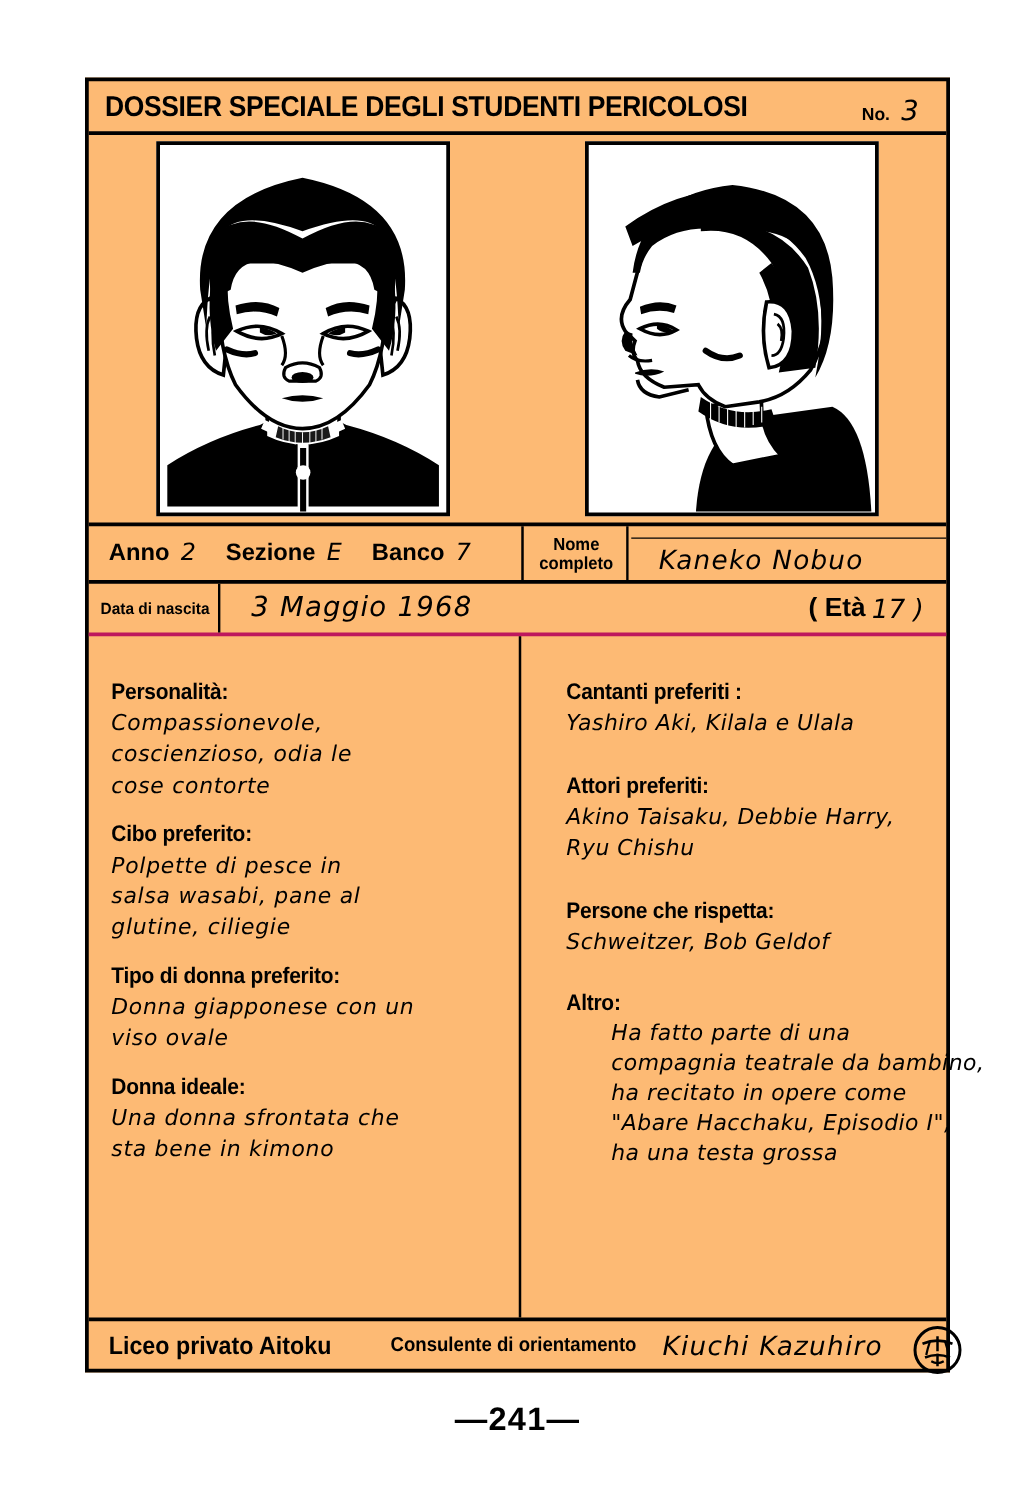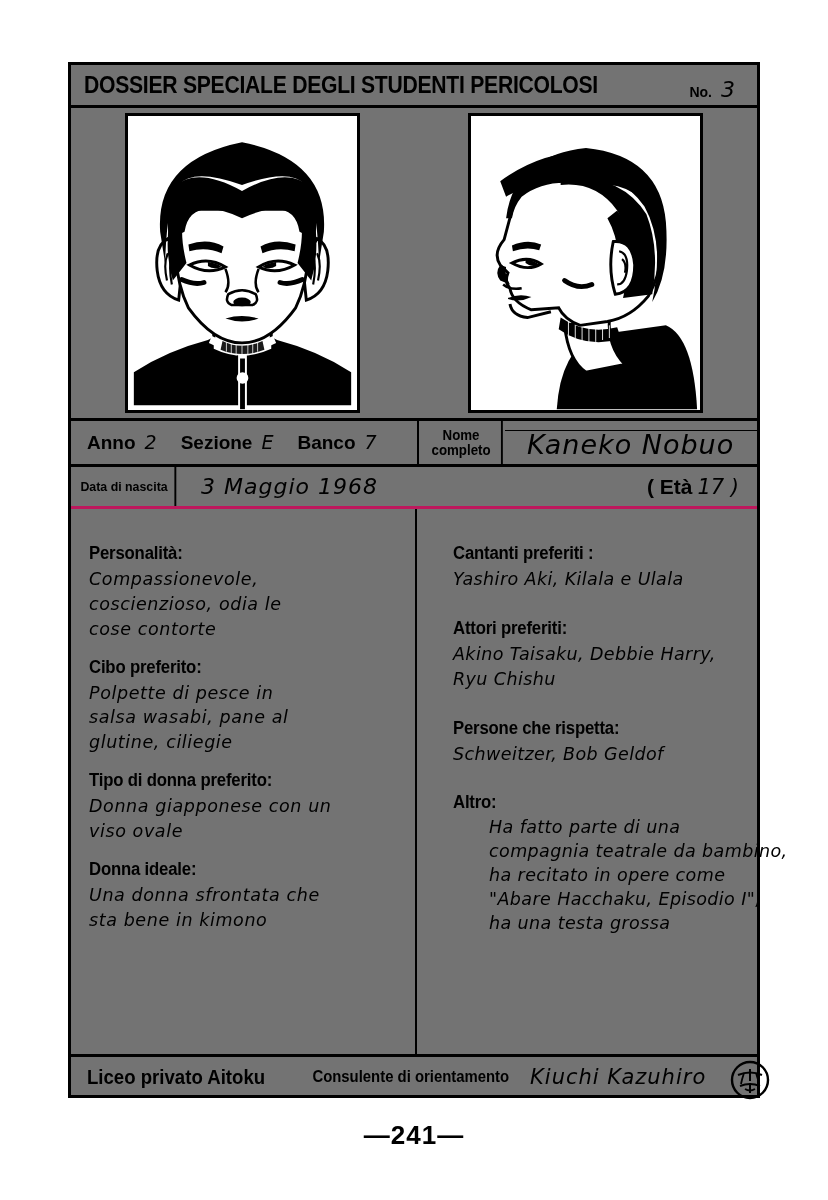--- a/index.html
+++ b/index.html
@@ -18,21 +18,21 @@
 
   
   .dossier {
     position: absolute;
     left: 68px;
     top: 62px;
     width: 692px;
     height: 1036px;
     border: 3px solid #000;
     box-sizing: border-box;
-    background: #737373;
+    background: #fdba74;
   }
 
   
   .header-row {
     position: relative;
     height: 40px;
     border-bottom: 3px solid #000;
     display: flex;
     align-items: center;
   }
@@ -132,21 +132,21 @@
     align-items: flex-end;
     padding: 0 0 4px 22px;
   }
   .id-name-value::before {
     content: "";
     position: absolute;
     left: 0; right: 0; top: 9px;
     border-top: 1px solid #000;
   }
   .name-text {
-    font-size: 27px;
+    font-size: 21px;
     letter-spacing: 1px;
   }
 
   .dob-row {
     display: flex;
     align-items: center;
     border-bottom: 3px solid #be185d;
     height: 39px;
   }
   .dob-label {

